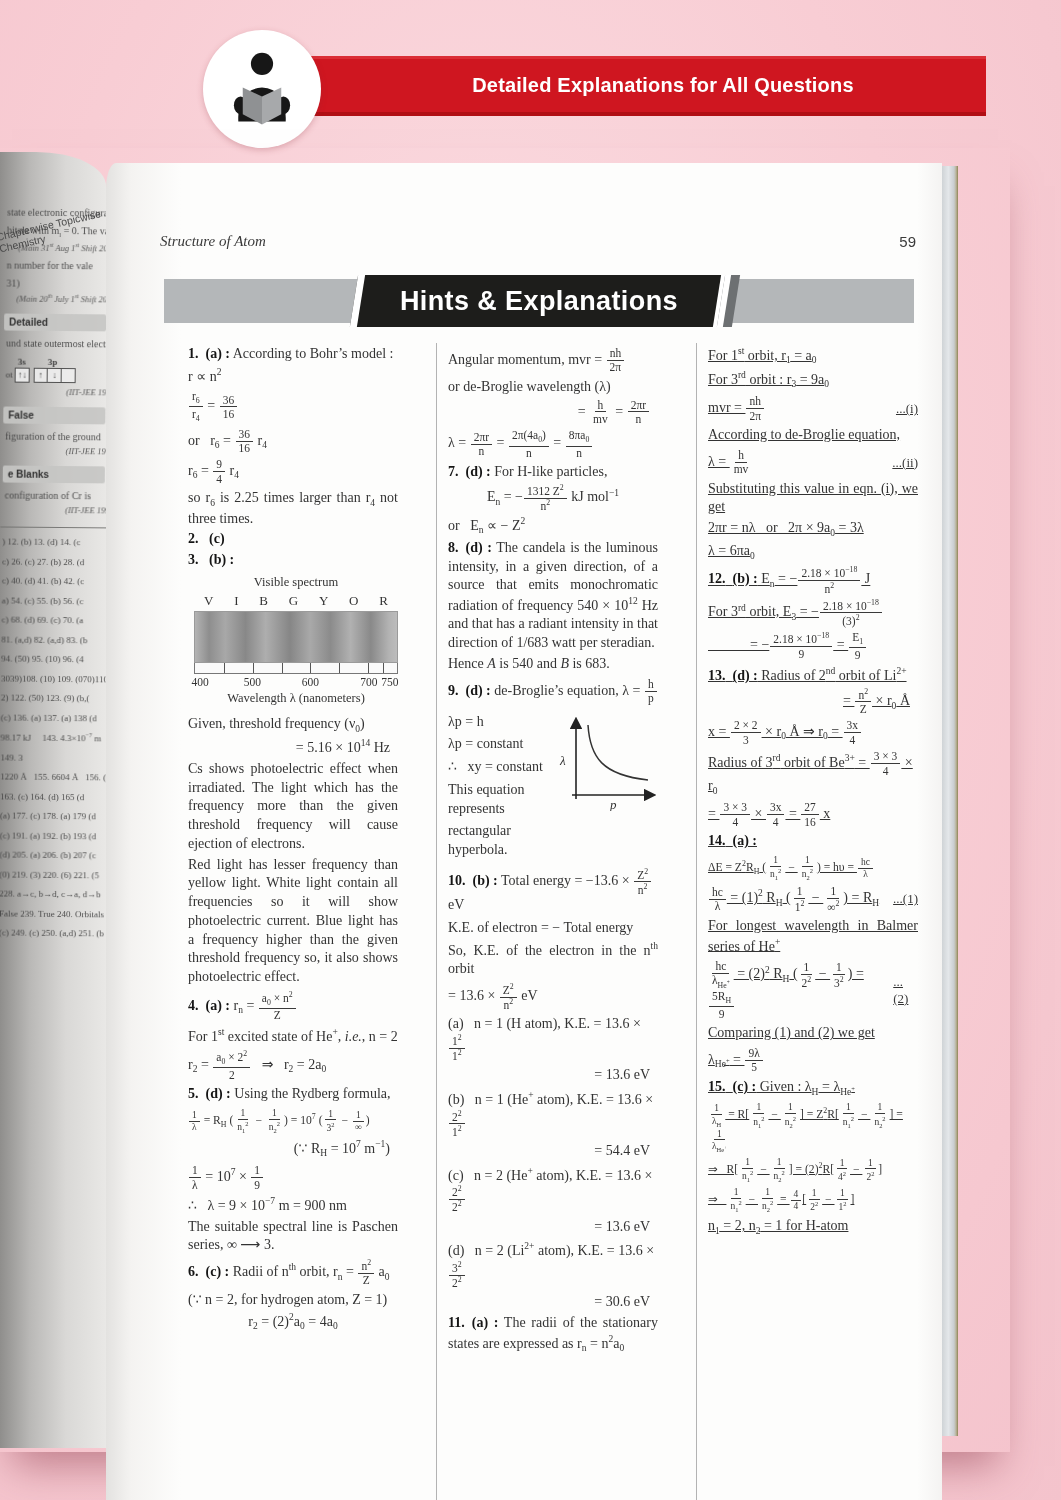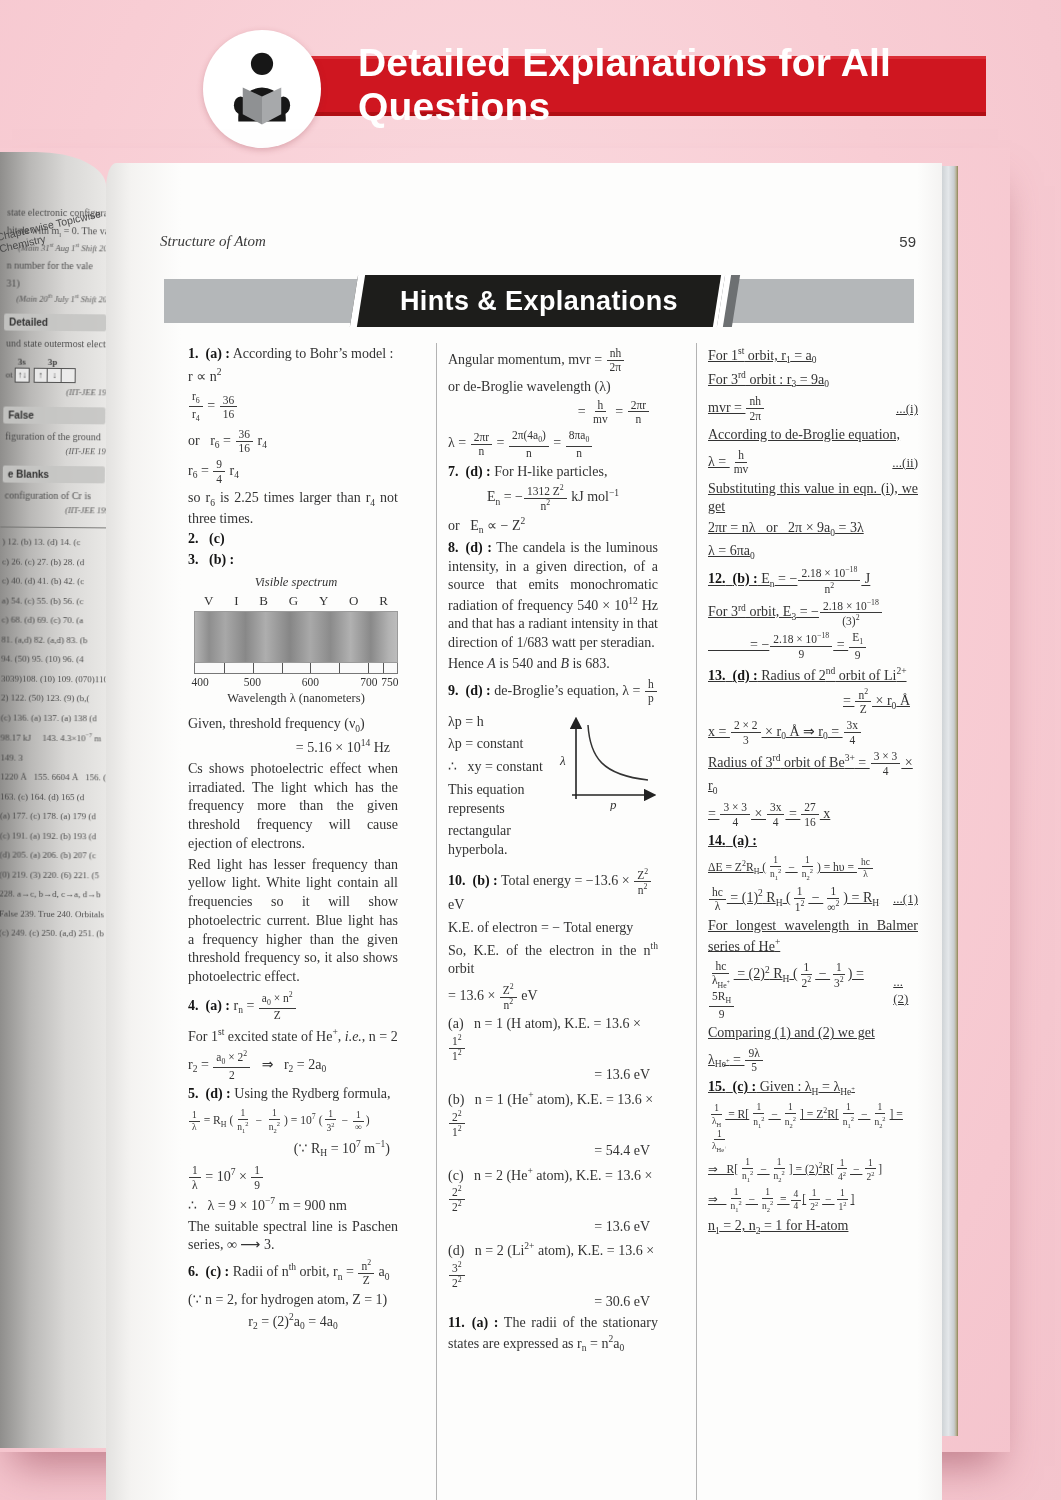--- a/index.html
+++ b/index.html
@@ -5,21 +5,21 @@
   html,body{margin:0;padding:0;background:#f6c9d0;}
   .stage{position:relative;width:1061px;height:1500px;margin:0 auto;overflow:hidden;
          background:radial-gradient(ellipse at 45% 35%, #fbdde2 0%, #f8cdd4 55%, #f4c3cc 100%);
          font-family:"Liberation Serif", serif;color:#333;}
   
   .top-banner{position:absolute;left:0;top:0;width:100%;height:150px;}
   .banner-pill{position:absolute;left:248px;top:56px;width:738px;height:60px;background:#cf1620;
 ardu    border-radius:10px;}
   .banner-pill{box-shadow:inset 0 -4px 0 rgba(120,0,0,.35), inset 0 3px 0 rgba(255,120,120,.25);}
   .banner-pill span{position:absolute;left:110px;right:18px;top:0;bottom:2px;display:flex;align-items:center;justify-content:center;
-    color:#fff;font-family:"Liberation Sans",sans-serif;font-weight:700;font-size:39px;letter-spacing:.2px;}
+    color:#fff;font-family:"Liberation Sans",sans-serif;font-weight:700;font-size:20px;letter-spacing:.2px;}
   .badge-circle{position:absolute;left:203px;top:30px;width:118px;height:118px;border-radius:50%;background:#fff;
     display:flex;align-items:center;justify-content:center;box-shadow:0 2px 6px rgba(140,40,50,.25);}
   
   .book{position:absolute;left:0;top:148px;width:1010px;height:1304px;
         box-shadow:0 26px 38px -12px rgba(150,70,85,.55);}
   .left-page{position:absolute;left:0;top:4px;width:106px;height:1296px;overflow:hidden;
     background:linear-gradient(90deg,#8f8e8c 0%,#b9b8b6 28%,#d9d8d6 62%,#e9e8e6 100%);
     border-top-right-radius:70px 34px;}
   .left-page .lp-inner{position:absolute;left:0;top:48px;width:120px;filter:blur(.35px);opacity:.9;transform:rotate(.5deg);}
   .spine-title{position:absolute;left:-4px;top:62px;width:150px;transform:rotate(-13deg);
@@ -64,21 +64,21 @@
   .blk.sm{font-size:11.6px;}
   .blk b{color:#151515;}
   .eqn{display:flex;justify-content:space-between;align-items:center;margin:4px 0;}
   .eqn .eqn-note{font-size:13px;color:#3a3a3a;}
   sup,sub{font-size:.68em;}
   .fr{display:inline-flex;flex-direction:column;align-items:center;vertical-align:middle;line-height:1.08;margin:0 1px;}
   .fr .nu{display:block;padding:0 3px 0.5px;border-bottom:1px solid #3a3a3a;font-size:.82em;white-space:nowrap;}
   .fr .de{display:block;padding:.5px 3px 0;font-size:.82em;white-space:nowrap;}
   
   .spec{margin:4px 0 8px 6px;}
-  .spec .sp-title{text-align:center;font-size:12.5px;margin-bottom:1px;font-style:italic;}
+  .spec .sp-title{text-align:center;font-size:12.5px;margin-bottom:1px;}
   .spec .sp-letters{display:flex;justify-content:space-between;padding:0 10px;font-size:13px;margin-bottom:2px;}
   .spec .sp-bar{height:50px;border:1px solid #9a9a9a;
     background:linear-gradient(90deg,#b4b4b4 0%,#8e8e8e 7%,#a8a8a8 15%,#888 25%,#aeaeae 35%,#868686 47%,#a9a9a9 57%,#8b8b8b 67%,#b1b1b1 77%,#898989 87%,#b3b3b3 96%,#bcbcbc 100%);}
   .spec .sp-ruler{position:relative;height:10px;border:1px solid #777;border-top:none;background:#fafafa;}
   .spec .sp-ruler i{position:absolute;top:0;bottom:0;width:1px;background:#555;}
   .spec .sp-nums{position:relative;height:15px;font-size:11.5px;}
   .spec .sp-nums span{position:absolute;top:1px;transform:translateX(-50%);}
   .spec .sp-cap{text-align:center;font-size:12.5px;margin-top:1px;}
   
   .hyp{display:flex;align-items:flex-start;margin:3px 0;}

